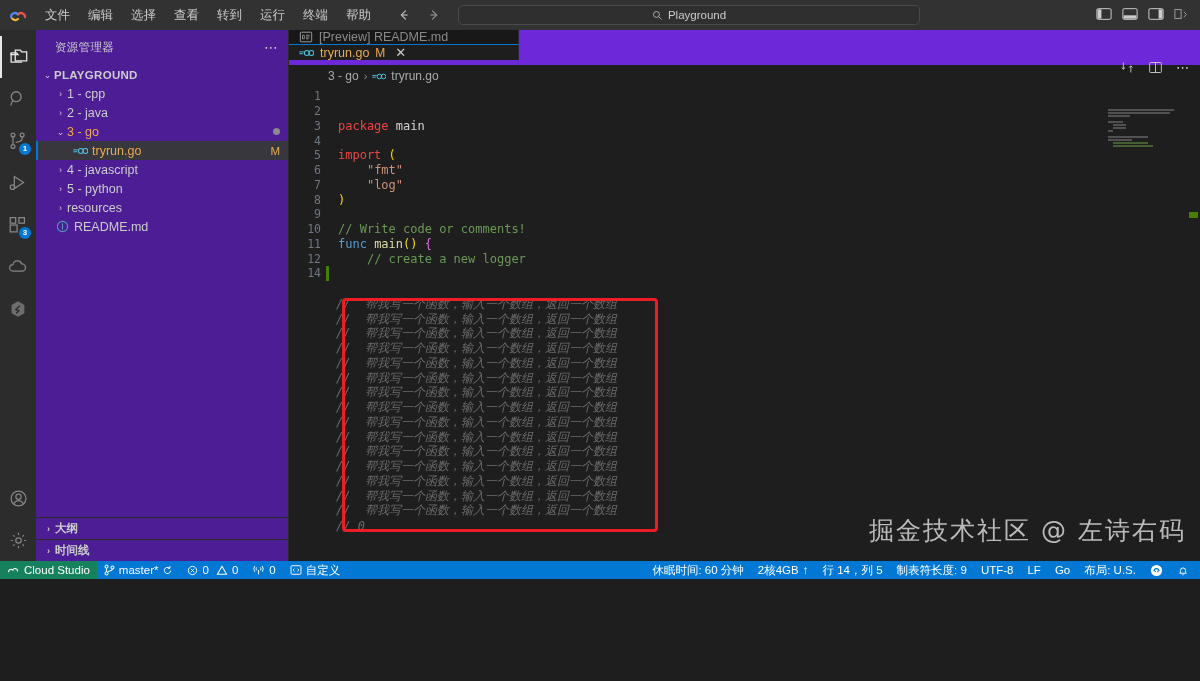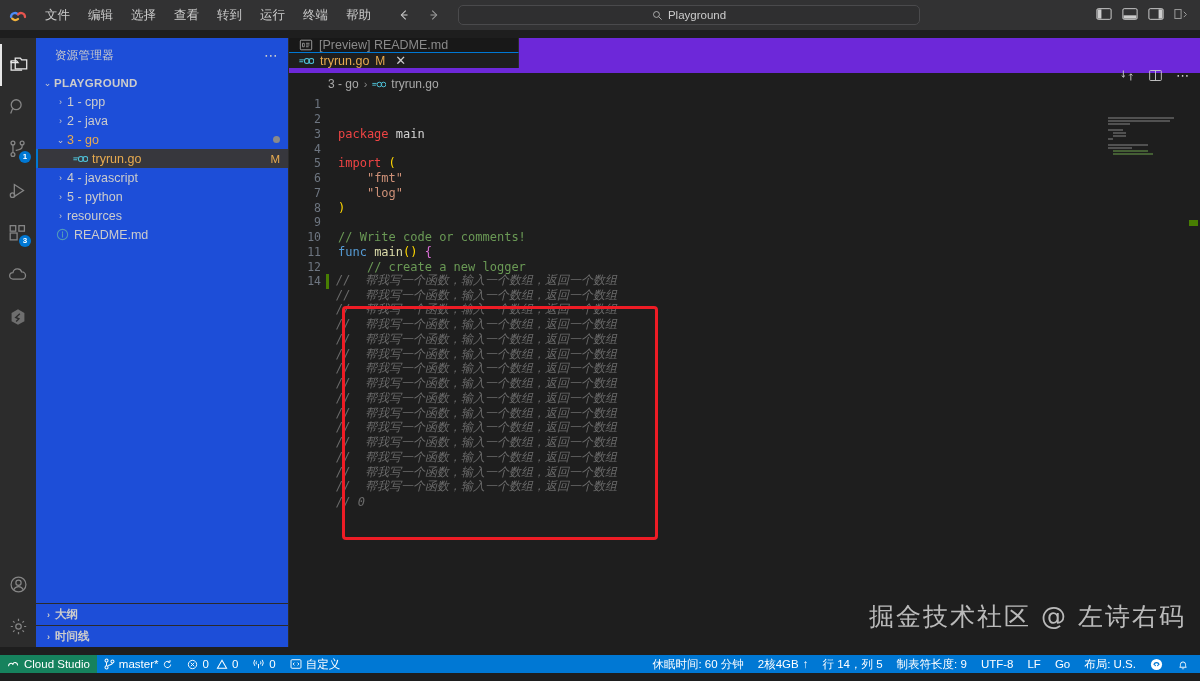--- a/index.html
+++ b/index.html
@@ -3,21 +3,21 @@
 <meta charset="utf-8">
 <style>
   * { box-sizing: border-box; margin: 0; padding: 0; }
   html, body {
     width: 1200px; height: 681px;
     background: #1e1e1e;
     font-family: "Liberation Sans", "DejaVu Sans", sans-serif;
     overflow: hidden;
     -webkit-font-smoothing: antialiased;
   }
-  .app { position: relative; width: 1200px; height: 673px; display: flex; flex-direction: column; gap: 8px; }
+  .app { position: relative; width: 1200px; height: 579px; display: flex; flex-direction: column; }
 
   
   .titlebar {
     height: 30px; background: #323233; display: flex; align-items: center;
     flex: 0 0 30px; position: relative; color: #cccccc; font-size: 12px;
   }
   .logo { width: 36px; height: 30px; display: flex; align-items: center; justify-content: center; }
   .menu { display: flex; align-items: center; gap: 0px; }
   .menu-item { padding: 4px 9px; font-size: 12.5px; color: #cccccc; cursor: default; white-space: nowrap; }
   .navbtns { display: flex; align-items: center; gap: 14px; margin-left: 16px; color: #9d9d9d; font-size: 14px; }
@@ -41,21 +41,21 @@
   .act { width: 36px; height: 42px; display: flex; align-items: center; justify-content: center; position: relative; color: #868686; }
   .act.active { color: #e7e7e7; box-shadow: inset 2px 0 0 #e7e7e7; }
   .act-bottom { margin-top: auto; }
   .badge {
     position: absolute; right: 5px; bottom: 7px; background: #0078d4; color: #fff;
     font-size: 8px; line-height: 12px; min-width: 12px; height: 12px; border-radius: 6px;
     text-align: center; font-weight: bold; padding: 0 2px;
   }
 
   
-  .sidebar { width: 253px; background: #1d4ed8; display: flex; flex-direction: column; flex: 0 0 253px; border-right: 1px solid #2b2b2b; }
+  .sidebar { width: 253px; background: #4c1d95; display: flex; flex-direction: column; flex: 0 0 253px; border-right: 1px solid #2b2b2b; }
   .sidebar-head {
     height: 34px; display: flex; align-items: center; justify-content: space-between;
     padding: 0 9px 0 19px; color: #cccccc; font-size: 11.5px; letter-spacing: .3px;
   }
   .dots { color: #cccccc; font-size: 14px; letter-spacing: 1px; }
   .tree { flex: 1; overflow: hidden; padding-top: 1px; font-size: 12.5px; color: #cccccc; }
   .row { height: 19px; display: flex; align-items: center; padding-right: 8px; position: relative; white-space: nowrap; }
   .row.selected { background: #37373d; box-shadow: inset 2px 0 0 #0078d4; }
   .twisty { width: 13px; text-align: center; color: #cccccc; font-size: 9px; flex: 0 0 13px; }
   .row-label { font-size: 12.5px; }
@@ -422,21 +422,21 @@
             <div class="code-line"><span class="ln">5</span><span class="gutter-mod"></span><span class="code-text"><span class="tok-pk">import</span><span class="tok-plain"> </span><span class="tok-pn">(</span></span></div>
             <div class="code-line"><span class="ln">6</span><span class="gutter-mod"></span><span class="code-text"><span class="tok-plain">    </span><span class="tok-str">"fmt"</span></span></div>
             <div class="code-line"><span class="ln">7</span><span class="gutter-mod"></span><span class="code-text"><span class="tok-plain">    </span><span class="tok-str">"log"</span></span></div>
             <div class="code-line"><span class="ln">8</span><span class="gutter-mod"></span><span class="code-text"><span class="tok-pn">)</span></span></div>
             <div class="code-line"><span class="ln">9</span><span class="gutter-mod"></span><span class="code-text"></span></div>
             <div class="code-line"><span class="ln">10</span><span class="gutter-mod"></span><span class="code-text"><span class="tok-cm">// Write code or comments!</span></span></div>
             <div class="code-line"><span class="ln">11</span><span class="gutter-mod"></span><span class="code-text"><span class="tok-kw">func</span><span class="tok-plain"> </span><span class="tok-fn">main</span><span class="tok-pn">()</span><span class="tok-plain"> </span><span class="tok-br">{</span></span></div>
             <div class="code-line"><span class="ln">12</span><span class="gutter-mod"></span><span class="code-text"><span class="tok-plain">    </span><span class="tok-cm">// create a new logger</span></span></div>
             <div class="code-line"><span class="ln">14</span><span class="gutter-mod on"></span><span class="code-text"></span></div>
           </div>
-        <div id="ghost-lines" style="position: absolute; left: 0px; top: 178px; width: 100%;">
+        <div id="ghost-lines" style="position: absolute; left: 0px; top: 210px; width: 100%;">
             <div class="ghost-line"><span class="ghost">//  帮我写一个函数，输入一个数组，返回一个数组</span></div>
             <div class="ghost-line"><span class="ghost">//  帮我写一个函数，输入一个数组，返回一个数组</span></div>
             <div class="ghost-line"><span class="ghost">//  帮我写一个函数，输入一个数组，返回一个数组</span></div>
             <div class="ghost-line"><span class="ghost">//  帮我写一个函数，输入一个数组，返回一个数组</span></div>
             <div class="ghost-line"><span class="ghost">//  帮我写一个函数，输入一个数组，返回一个数组</span></div>
             <div class="ghost-line"><span class="ghost">//  帮我写一个函数，输入一个数组，返回一个数组</span></div>
             <div class="ghost-line"><span class="ghost">//  帮我写一个函数，输入一个数组，返回一个数组</span></div>
             <div class="ghost-line"><span class="ghost">//  帮我写一个函数，输入一个数组，返回一个数组</span></div>
             <div class="ghost-line"><span class="ghost">//  帮我写一个函数，输入一个数组，返回一个数组</span></div>
             <div class="ghost-line"><span class="ghost">//  帮我写一个函数，输入一个数组，返回一个数组</span></div>

